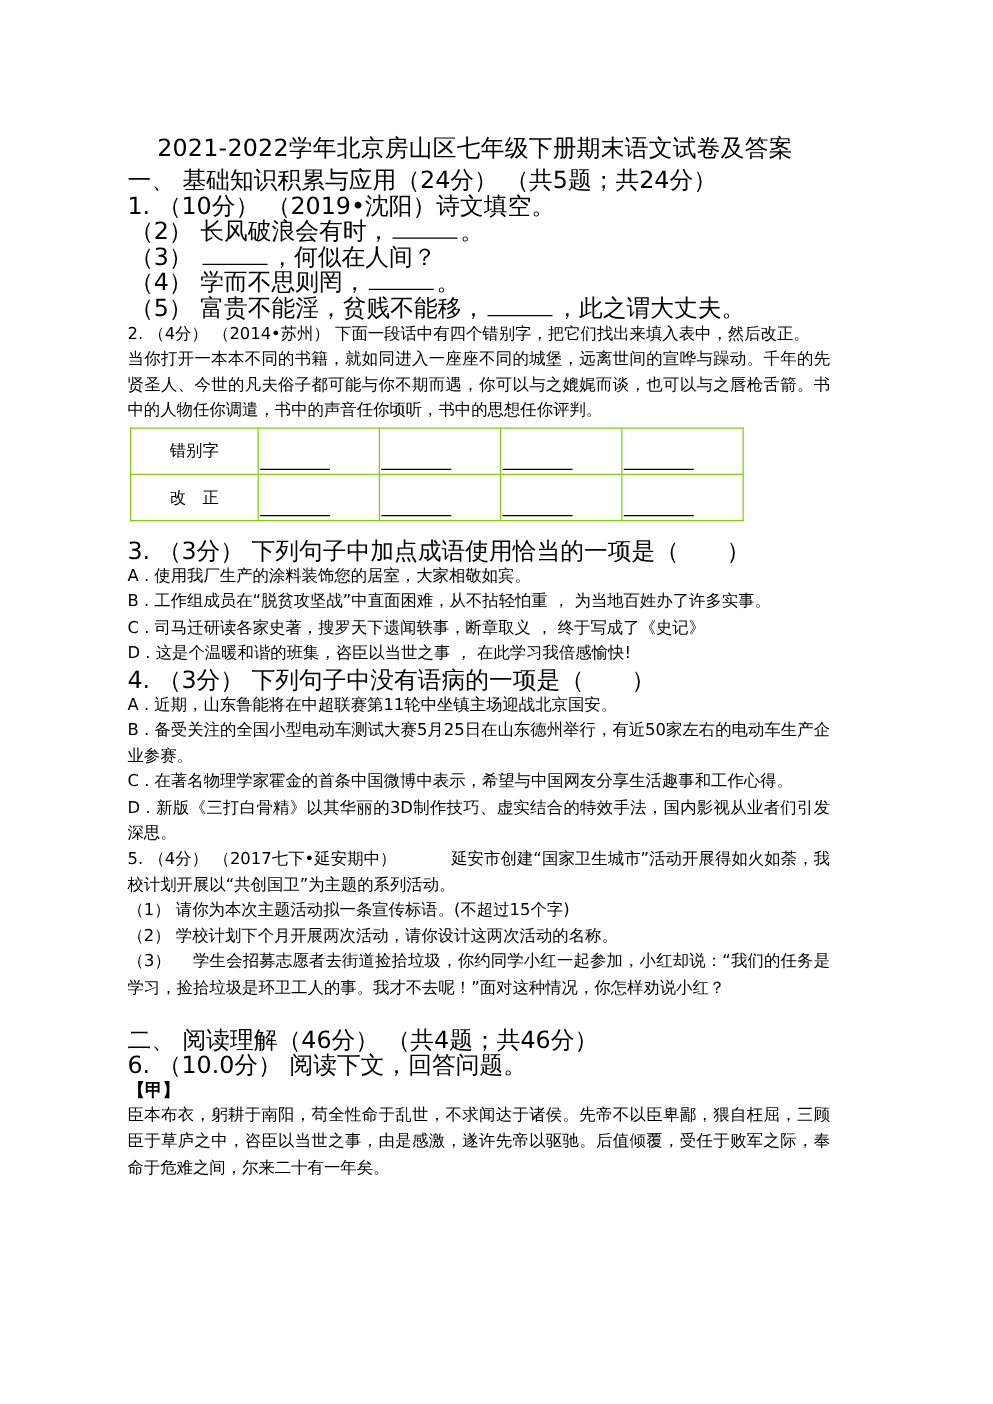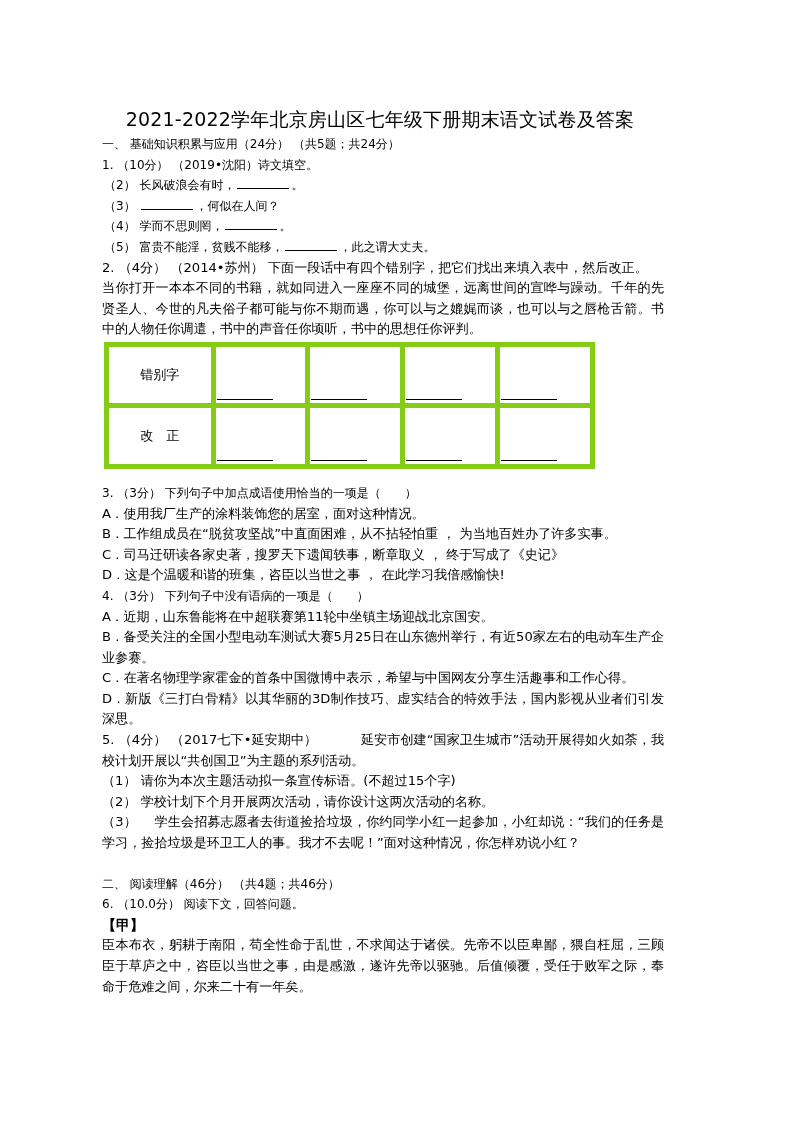--- a/index.html
+++ b/index.html
@@ -1,25 +1,25 @@
 <!DOCTYPE html>
 <html><head>
   <meta charset="utf-8">
   <style>
     html, body { margin: 0; padding: 0; background: #ffffff; }
     body { width: 794px; height: 1123px; position: relative; overflow: hidden;
       font-family: "DejaVu Sans", "Liberation Sans", sans-serif; color: #000; }
     .page { position: absolute; left: 102px; top: 104px; width: 562px; }
     .title { font-size: 19px; line-height: 30px; text-align: center; margin-left: -6px; letter-spacing: 0.2px; white-space: nowrap; }
-    .line { font-size: 12px; line-height: 20.6px; white-space: nowrap; }
+    .line { font-size: 19px; line-height: 20.6px; white-space: nowrap; }
     .wrap { font-size: 13.1px; line-height: 20.6px; white-space: normal; text-align: justify; }
     .blank { display: inline-block; width: 52px; border-bottom: 1px solid #000; height: 13px; vertical-align: baseline; margin: 0 2px; }
     .ind { padding-left: 2px; }
     table.err { border-collapse: collapse; margin-left: 2px; margin-top: 2px; width: 491px; font-size: 13.1px; }
-    table.err td { border: 5px solid #84cc16; height: 20px; padding: 18px; }
+    table.err td { border: 1px solid #84cc16; height: 20px; padding: 8px; }
     table.err td.hdr { width: 98px; text-align: center; }
     table.err td.cell { width: 98px; position: relative; }
     table.err td.cell .u { position: absolute; left: 1px; bottom: 3px; width: 56px; border-bottom: 1.5px solid #000; }
     .gap { height: 20px; }
     .gap-sm { height: 14px; }
     .bracket { font-size: 14px; line-height: 20.6px; font-weight: bold; }
   </style>
 </head>
 <body>
 
@@ -80,21 +80,21 @@
       <td class="cell">
             <span class="u"></span>
           </td>
     </tr>
   </tbody>
     </table>
 
   <div class="gap-sm"></div>
 
   <div class="line">3. （3分） 下列句子中加点成语使用恰当的一项是（　　）</div>
-  <div class="wrap">A . 使用我厂生产的涂料装饰您的居室，面对这种情况。</div>
+  <div class="wrap">A . 使用我厂生产的涂料装饰您的居室，大家相敬如宾。</div>
   <div class="wrap">B . 工作组成员在“脱贫攻坚战”中直面困难，从不拈轻怕重 ， 为当地百姓办了许多实事。</div>
   <div class="wrap">C . 司马迁研读各家史著，搜罗天下遗闻轶事，断章取义 ， 终于写成了《史记》</div>
   <div class="wrap">D . 这是个温暖和谐的班集，咨臣以当世之事 ， 在此学习我倍感愉快!</div>
 
   <div class="line">4. （3分） 下列句子中没有语病的一项是（　　）</div>
   <div class="wrap">A . 近期，山东鲁能将在中超联赛第11轮中坐镇主场迎战北京国安。</div>
   <div class="wrap">B . 备受关注的全国小型电动车测试大赛5月25日在山东德州举行，有近50家左右的电动车生产企业参赛。</div>
   <div class="wrap">C . 在著名物理学家霍金的首条中国微博中表示，希望与中国网友分享生活趣事和工作心得。</div>
   <div class="wrap">D . 新版《三打白骨精》以其华丽的3D制作技巧、虚实结合的特效手法，国内影视从业者们引发深思。</div>
 

